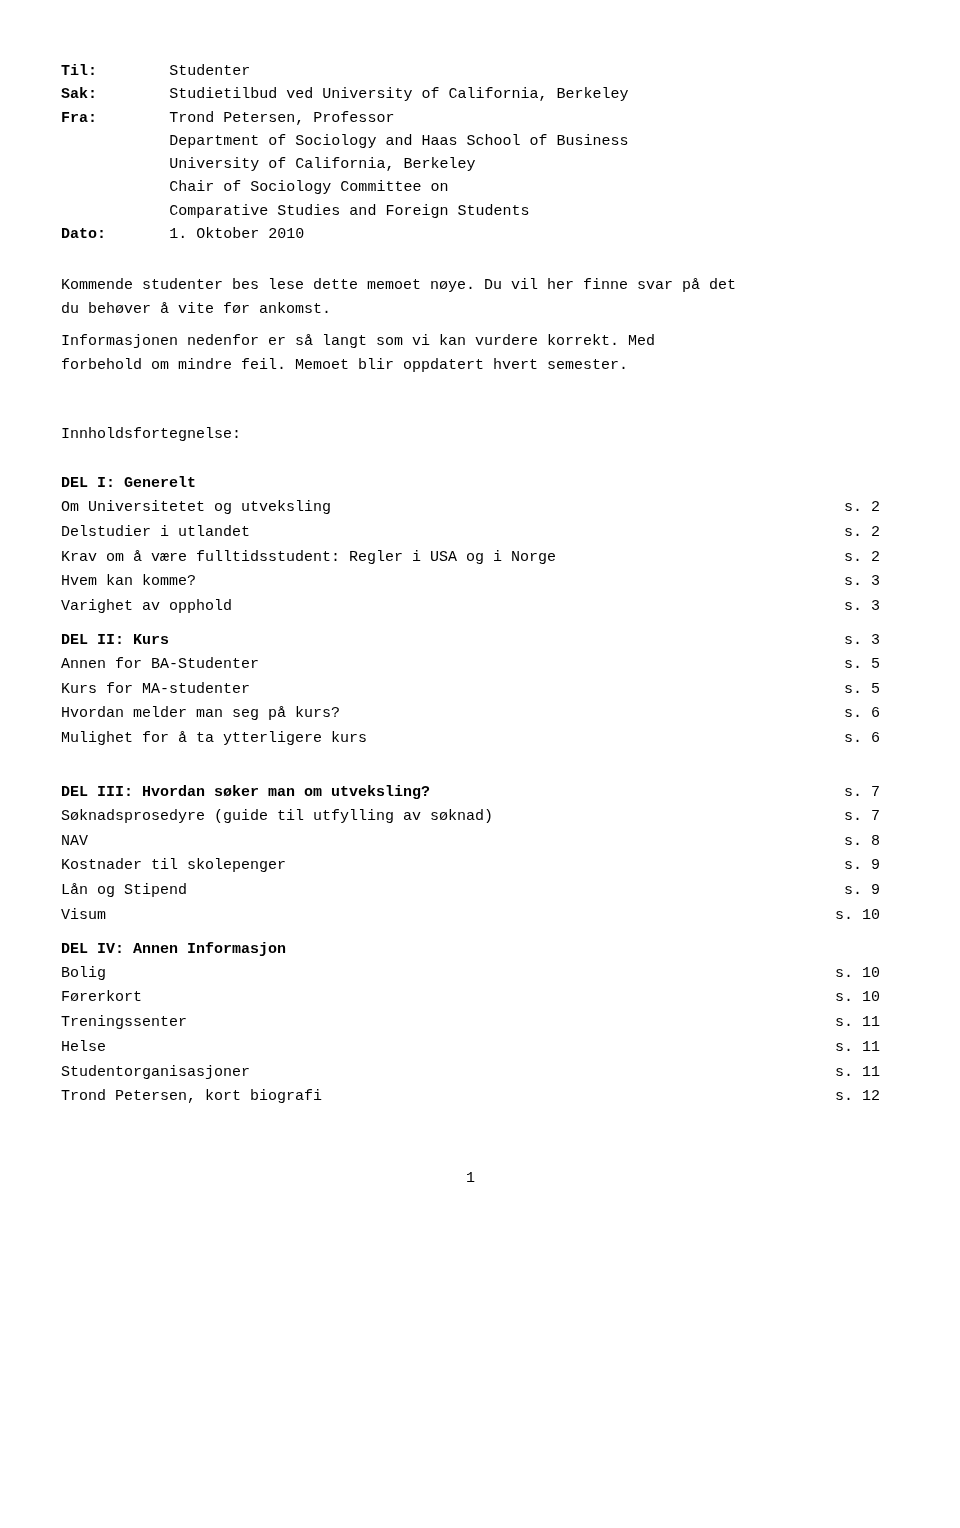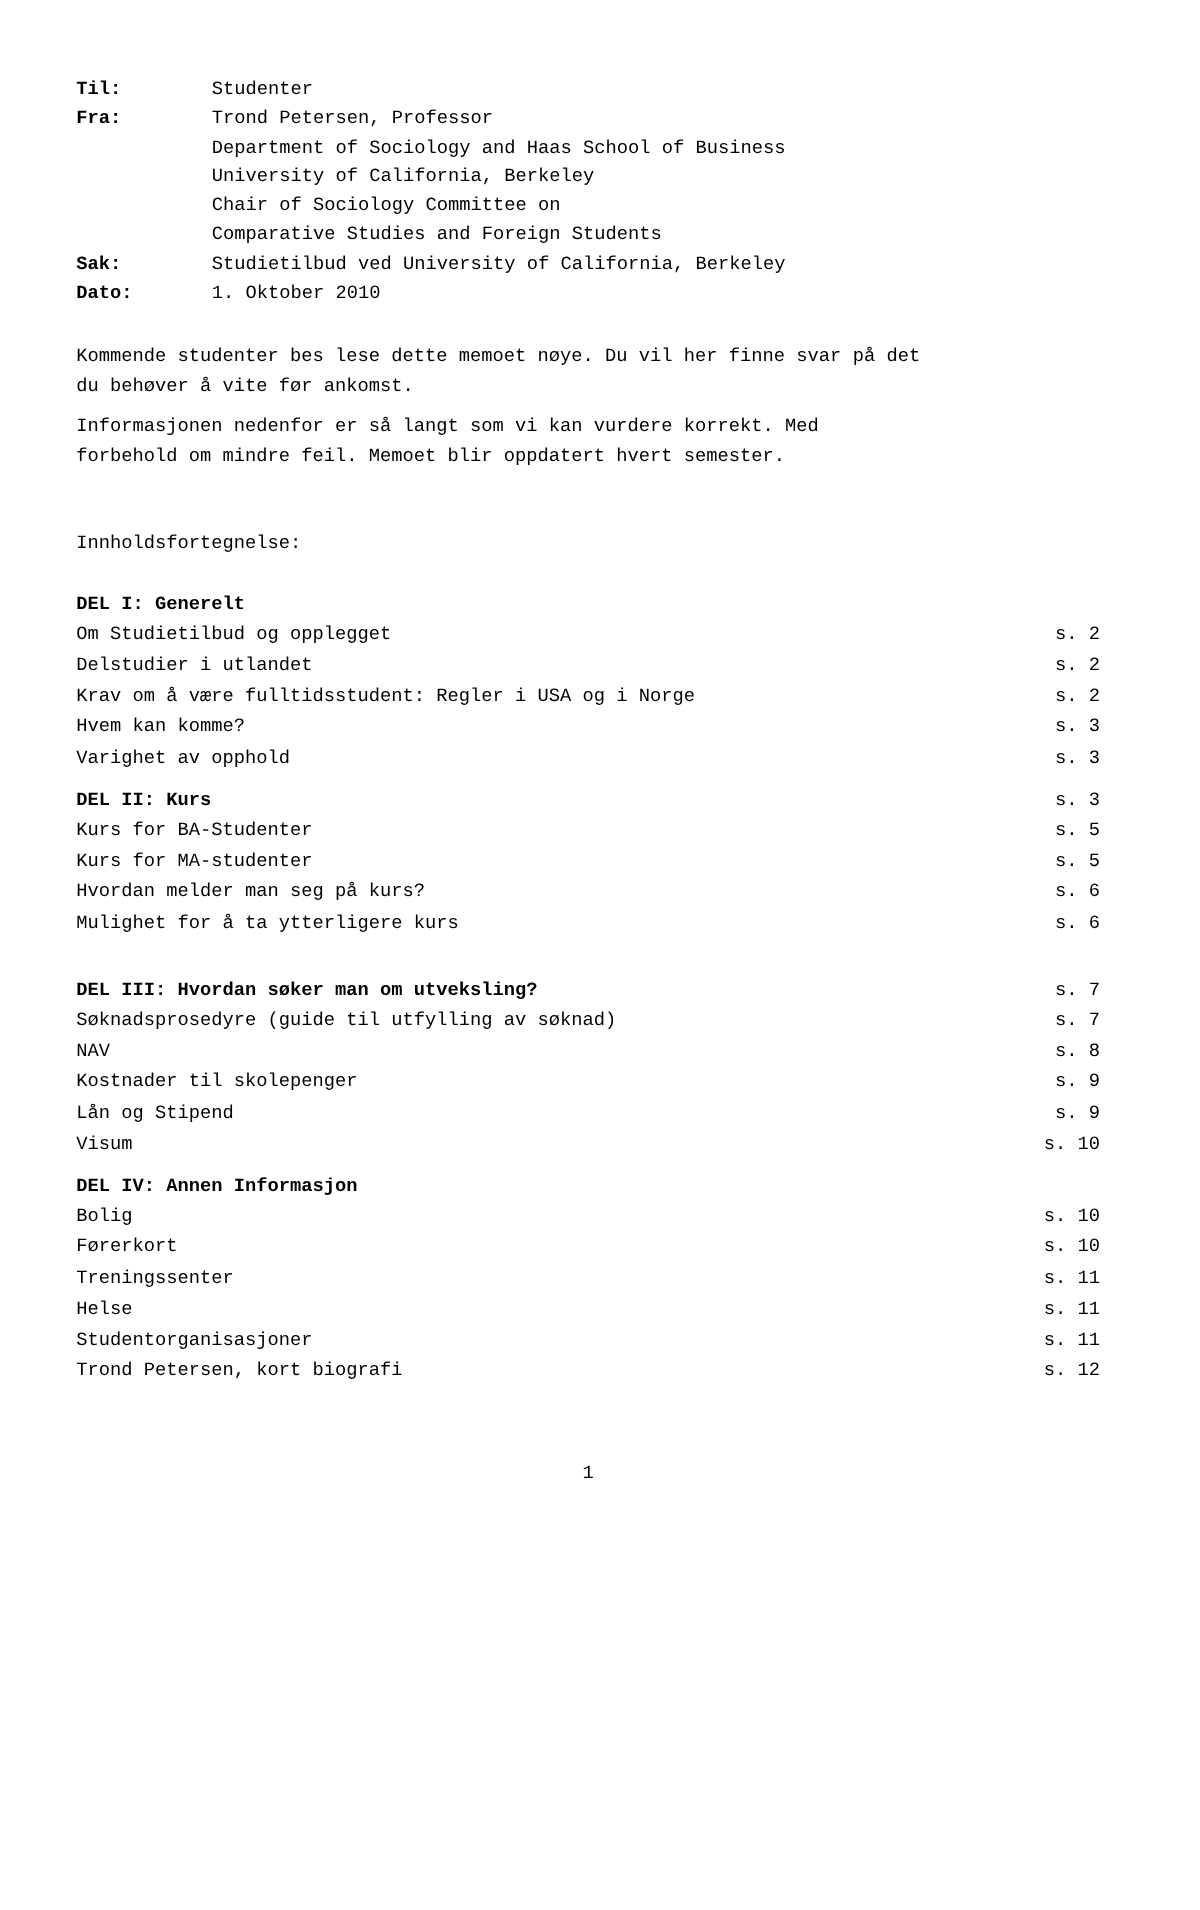--- a/index.html
+++ b/index.html
@@ -104,32 +104,32 @@
 
 <div class="page">
 
   <table class="header-table">
     <tbody>
       <tr class="header-row">
         <td class="header-label">Til:</td>
         <td class="header-value">Studenter</td>
       </tr>
       <tr class="header-row">
+        <td class="header-label">Sak:</td>
+        <td class="header-value">Studietilbud ved University of California, Berkeley</td>
+      </tr>
+      <tr class="header-row">
         <td class="header-label">Fra:</td>
         <td class="header-value">
           <span>Trond Petersen, Professor</span><br>
           <span>Department of Sociology and Haas School of Business</span><br>
           <span>University of California, Berkeley</span><br>
           <span>Chair of Sociology Committee on</span><br>
           <span>Comparative Studies and Foreign Students</span>
         </td>
-      </tr>
-      <tr class="header-row">
-        <td class="header-label">Sak:</td>
-        <td class="header-value">Studietilbud ved University of California, Berkeley</td>
       </tr>
       <tr class="header-row">
         <td class="header-label">Dato:</td>
         <td class="header-value">1. Oktober 2010</td>
       </tr>
     </tbody>
   </table>
 
   <div class="intro-text">
     <p class="intro-paragraph">
@@ -140,21 +140,21 @@
       <span>Informasjonen nedenfor er så langt som vi kan vurdere korrekt. Med</span><br>
       <span>forbehold om mindre feil. Memoet blir oppdatert hvert semester.</span>
     </p>
   </div>
 
   <div class="toc-section">
     <div class="toc-heading">Innholdsfortegnelse:</div>
 
     <div class="toc-part-label"><strong>DEL I:</strong> Generelt</div>
     <div class="toc-row">
-      <span class="toc-item-text">Om Studietilbud og opplegget</span>
+      <span class="toc-item-text">Om Universitetet og utveksling</span>
       <span class="toc-page">s. 2</span>
     </div>
     <div class="toc-row">
       <span class="toc-item-text">Delstudier i utlandet</span>
       <span class="toc-page">s. 2</span>
     </div>
     <div class="toc-row">
       <span class="toc-item-text">Krav om å være fulltidsstudent: Regler i USA og i Norge</span>
       <span class="toc-page">s. 2</span>
     </div>
@@ -165,21 +165,21 @@
     <div class="toc-row">
       <span class="toc-item-text">Varighet av opphold</span>
       <span class="toc-page">s. 3</span>
     </div>
 
     <div class="toc-part-label" style="margin-top:12px;">
       <span><strong>DEL II:</strong> Kurs</span>
       <span style="float:right; font-weight:normal;">s. 3</span>
     </div>
     <div class="toc-row">
-      <span class="toc-item-text">Kurs for BA-Studenter</span>
+      <span class="toc-item-text">Annen for BA-Studenter</span>
       <span class="toc-page">s. 5</span>
     </div>
     <div class="toc-row">
       <span class="toc-item-text">Kurs for MA-studenter</span>
       <span class="toc-page">s. 5</span>
     </div>
     <div class="toc-row">
       <span class="toc-item-text">Hvordan melder man seg på kurs?</span>
       <span class="toc-page">s. 6</span>
     </div>

